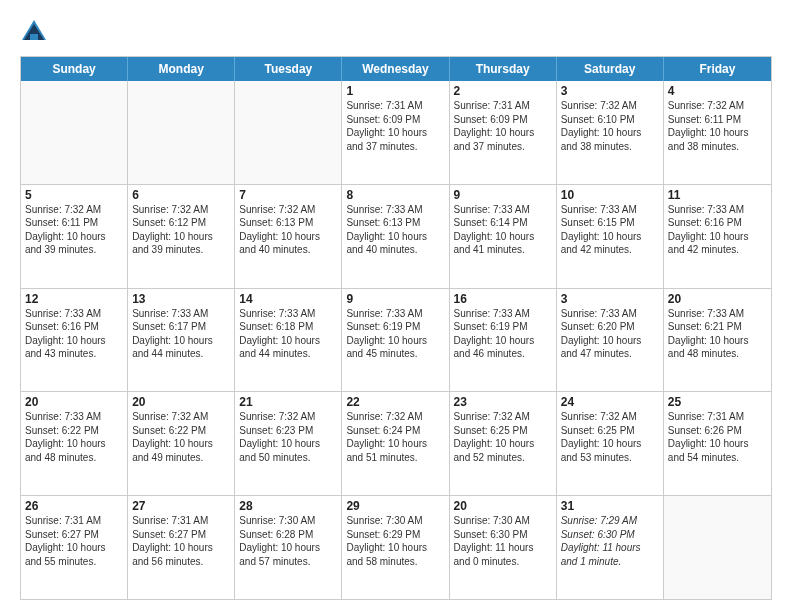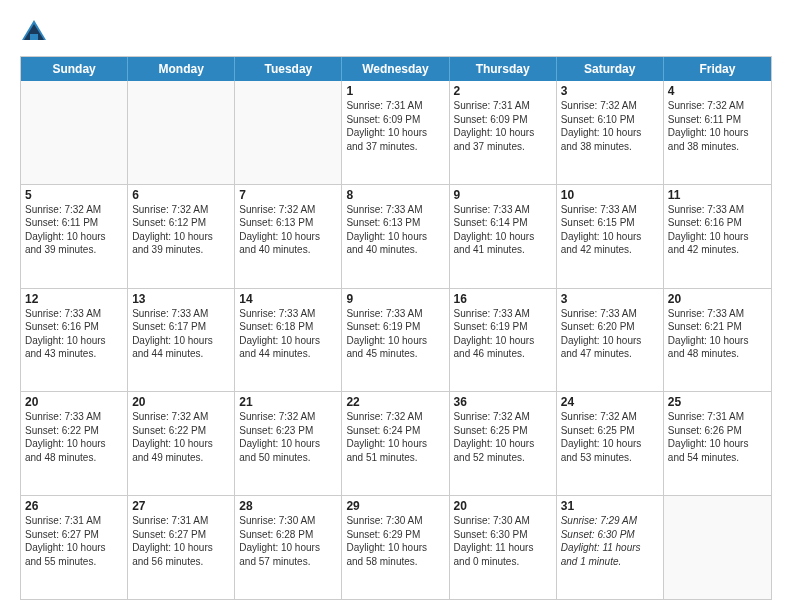--- a/index.html
+++ b/index.html
@@ -303,21 +303,21 @@
 and 50 minutes.</div>
           </div>
           <div class="cal-cell">
             <div class="day-num">22</div>
             <div class="day-info" style="white-space: pre-line;">Sunrise: 7:32 AM
 Sunset: 6:24 PM
 Daylight: 10 hours
 and 51 minutes.</div>
           </div>
           <div class="cal-cell">
-            <div class="day-num">36</div>
+            <div class="day-num">23</div>
             <div class="day-info" style="white-space: pre-line;">Sunrise: 7:32 AM
 Sunset: 6:25 PM
 Daylight: 10 hours
 and 52 minutes.</div>
           </div>
           <div class="cal-cell">
             <div class="day-num">24</div>
             <div class="day-info" style="white-space: pre-line;">Sunrise: 7:32 AM
 Sunset: 6:25 PM
 Daylight: 10 hours

